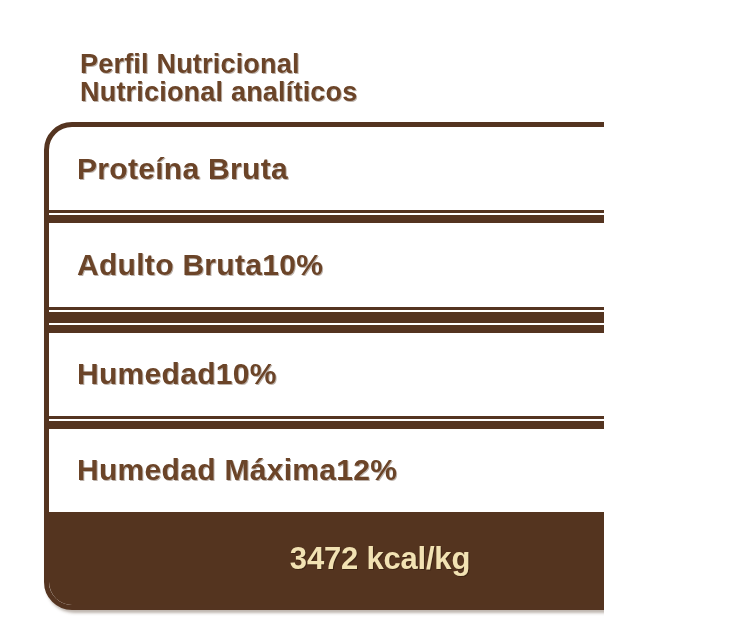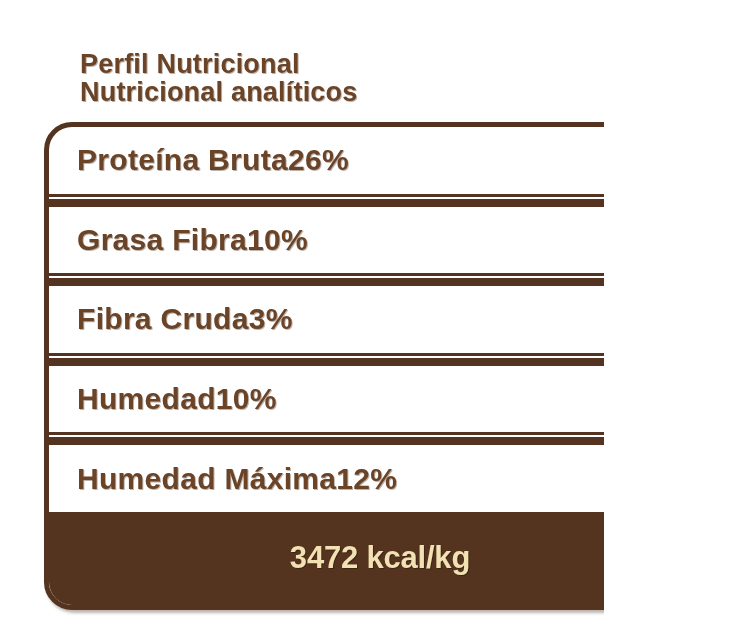--- a/index.html
+++ b/index.html
@@ -91,34 +91,29 @@
     <div class="header-titles">
       <div>Perfil Nutricional</div>
       <div>Nutricional analíticos</div>
     </div>
   </div>
 
   <div class="ntable">
 
     <div class="nrow">
       <span class="label">Proteína Bruta</span>
-      <span class="value">26%</span>
     </div>
     <div class="divider"></div>
 
     <div class="nrow">
-      <span class="label">Grasa Fibra</span>
+      <span class="label">Adulto Bruta</span>
       <span class="value">10%</span>
     </div>
     <div class="divider"></div>
 
-    <div class="nrow">
-      <span class="label">Fibra Cruda</span>
-      <span class="value">3%</span>
-    </div>
     <div class="divider"></div>
 
     <div class="nrow">
       <span class="label">Humedad</span>
       <span class="value">10%</span>
     </div>
     <div class="divider"></div>
 
     <div class="nrow">
       <span class="label">Humedad Máxima</span>

